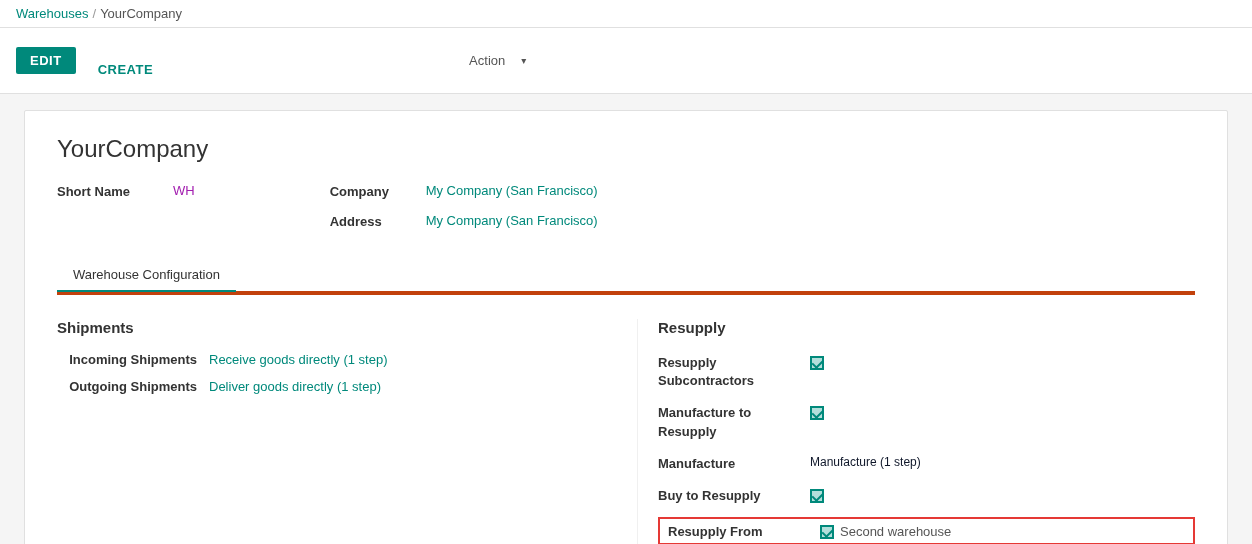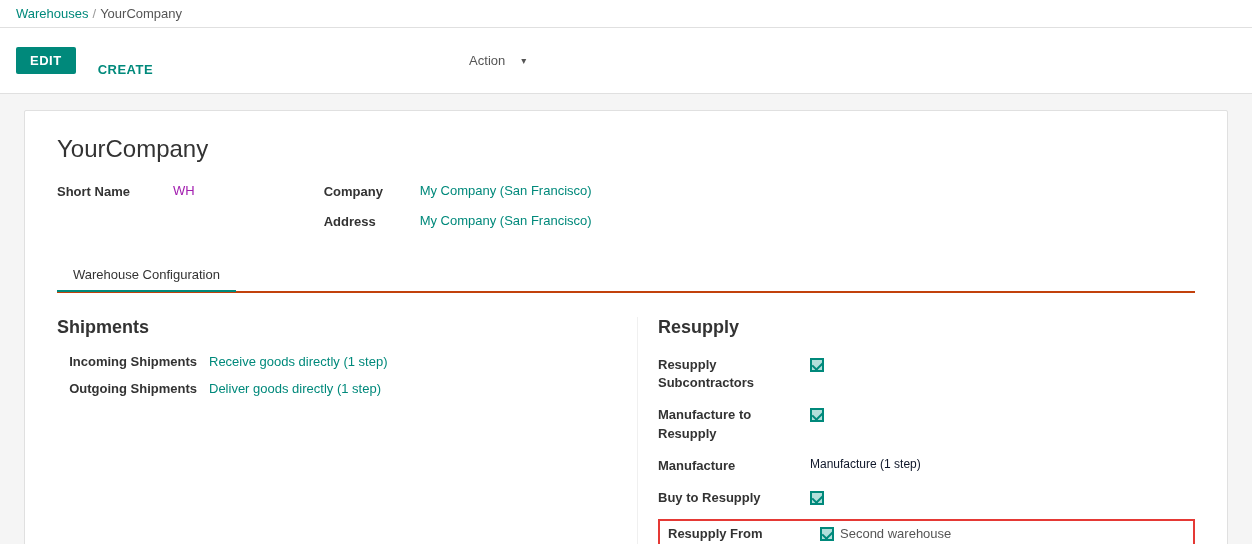--- a/index.html
+++ b/index.html
@@ -85,21 +85,21 @@
 
     .form-title {
       font-size: 24px;
       font-weight: 400;
       color: #333;
       margin-bottom: 20px;
     }
 
     .form-fields {
       display: flex;
-      gap: 20px;
+      gap: 52px;
       margin-bottom: 24px;
     }
 
     .field-group-left, .field-group-right {
       display: flex;
       flex-direction: column;
       gap: 8px;
     }
 
     .field-row {
@@ -138,21 +138,21 @@
     }
 
     .field-label-light {
       color: #aaa;
       font-size: 13px;
       min-width: 80px;
     }
 
     
     .tabs-bar {
-      border-bottom: 2px solid #c2410c;
+      border-bottom: 4px solid #c2410c;
       display: flex;
       margin-bottom: 24px;
       margin-top: 8px;
     }
     .tab-item {
       padding: 8px 16px;
       font-size: 13px;
       color: #555;
       cursor: pointer;
       border-bottom: 2px solid transparent;
@@ -175,21 +175,21 @@
       padding-right: 40px;
     }
 
     .config-right {
       flex: 1;
       padding-left: 20px;
       border-left: 1px solid #f0f0f0;
     }
 
     .section-title {
-      font-size: 18px;
+      font-size: 15px;
       font-weight: 600;
       color: #333;
       margin-bottom: 16px;
     }
 
     .config-field-row {
       display: flex;
       align-items: flex-start;
       gap: 12px;
       margin-bottom: 12px;
@@ -305,21 +305,21 @@
 
     <div class="form-fields">
 
       <div class="field-group-left">
         <div class="field-row">
           <span class="field-label">Short Name</span>
           <span class="field-value">WH</span>
         </div>
       </div>
 
-      <div class="field-group-right" style="margin-left: 109px;">
+      <div class="field-group-right" style="margin-left: 83px;">
         <div class="field-row">
           <span class="field-label-right">Company</span>
           <a class="field-value-link">My Company (San Francisco)</a>
         </div>
         <div class="field-row">
           <span class="field-label-right">Address</span>
           <a class="field-value-link">My Company (San Francisco)</a>
         </div>
       </div>
     </div>

